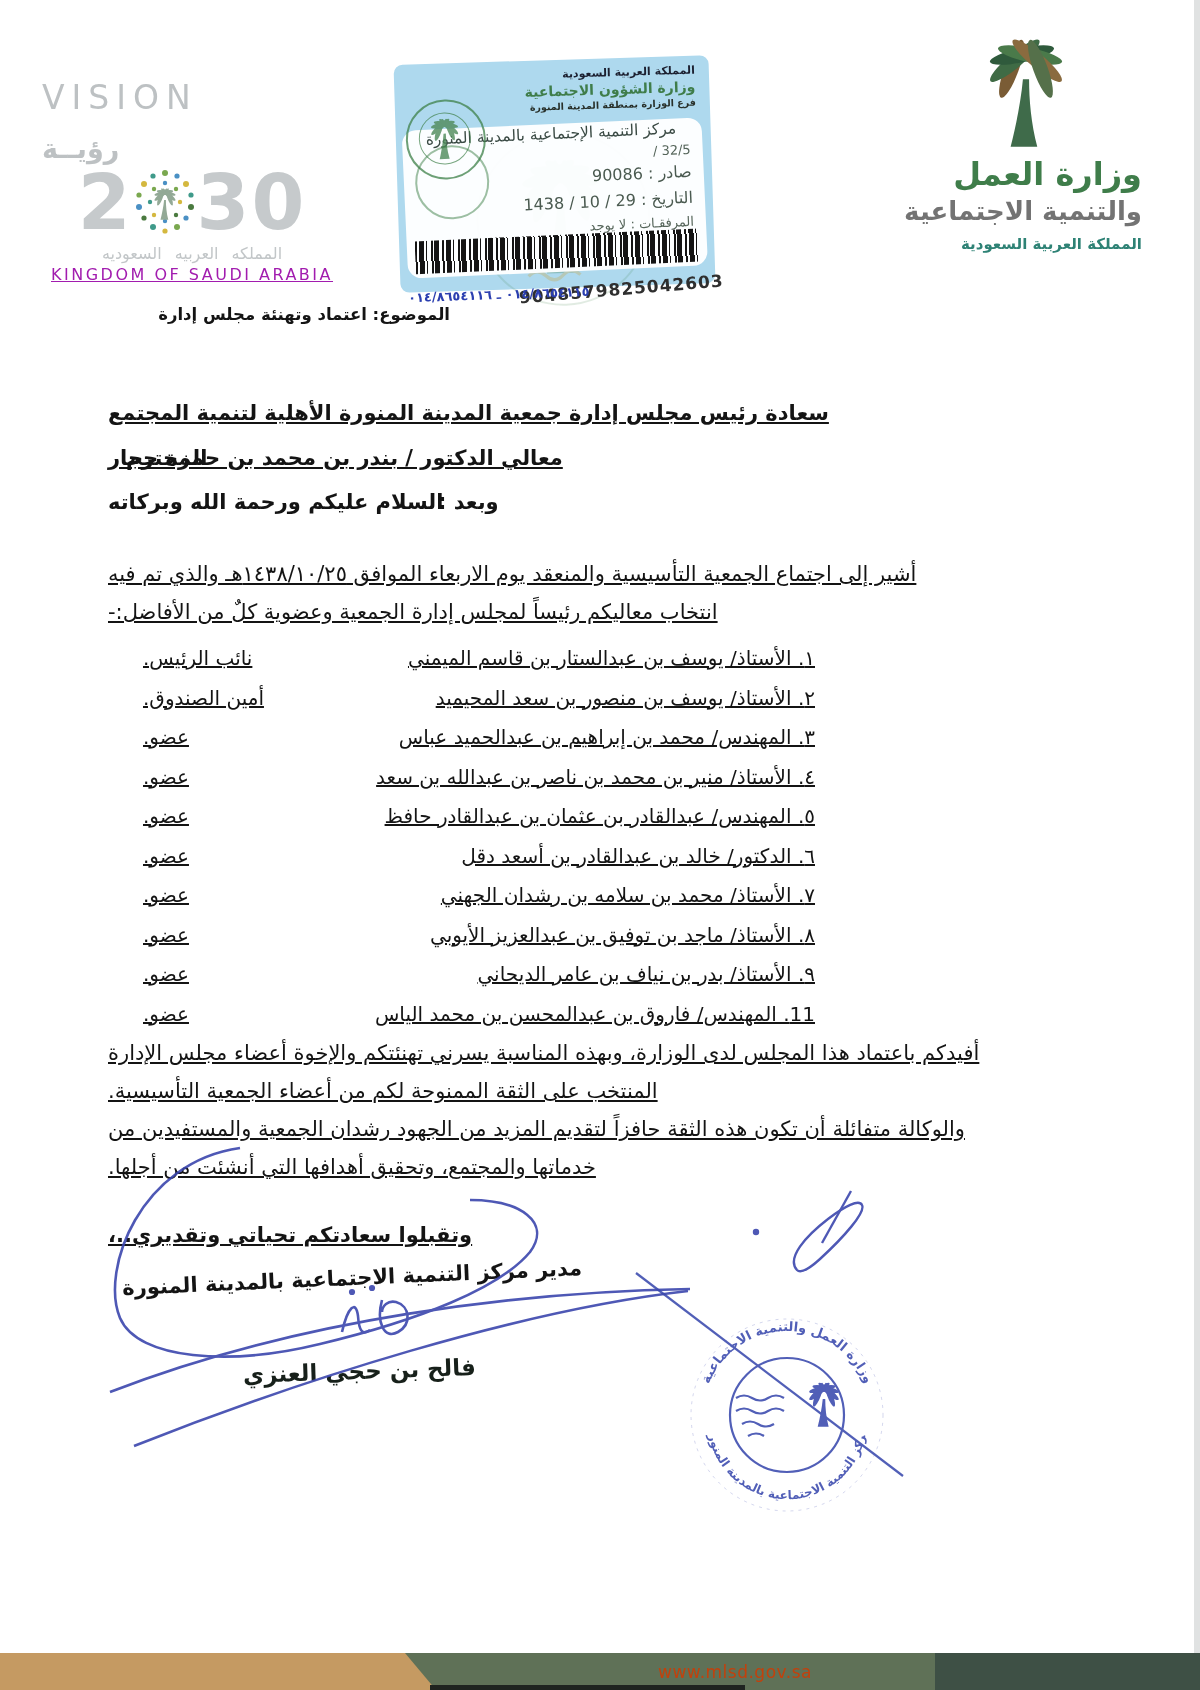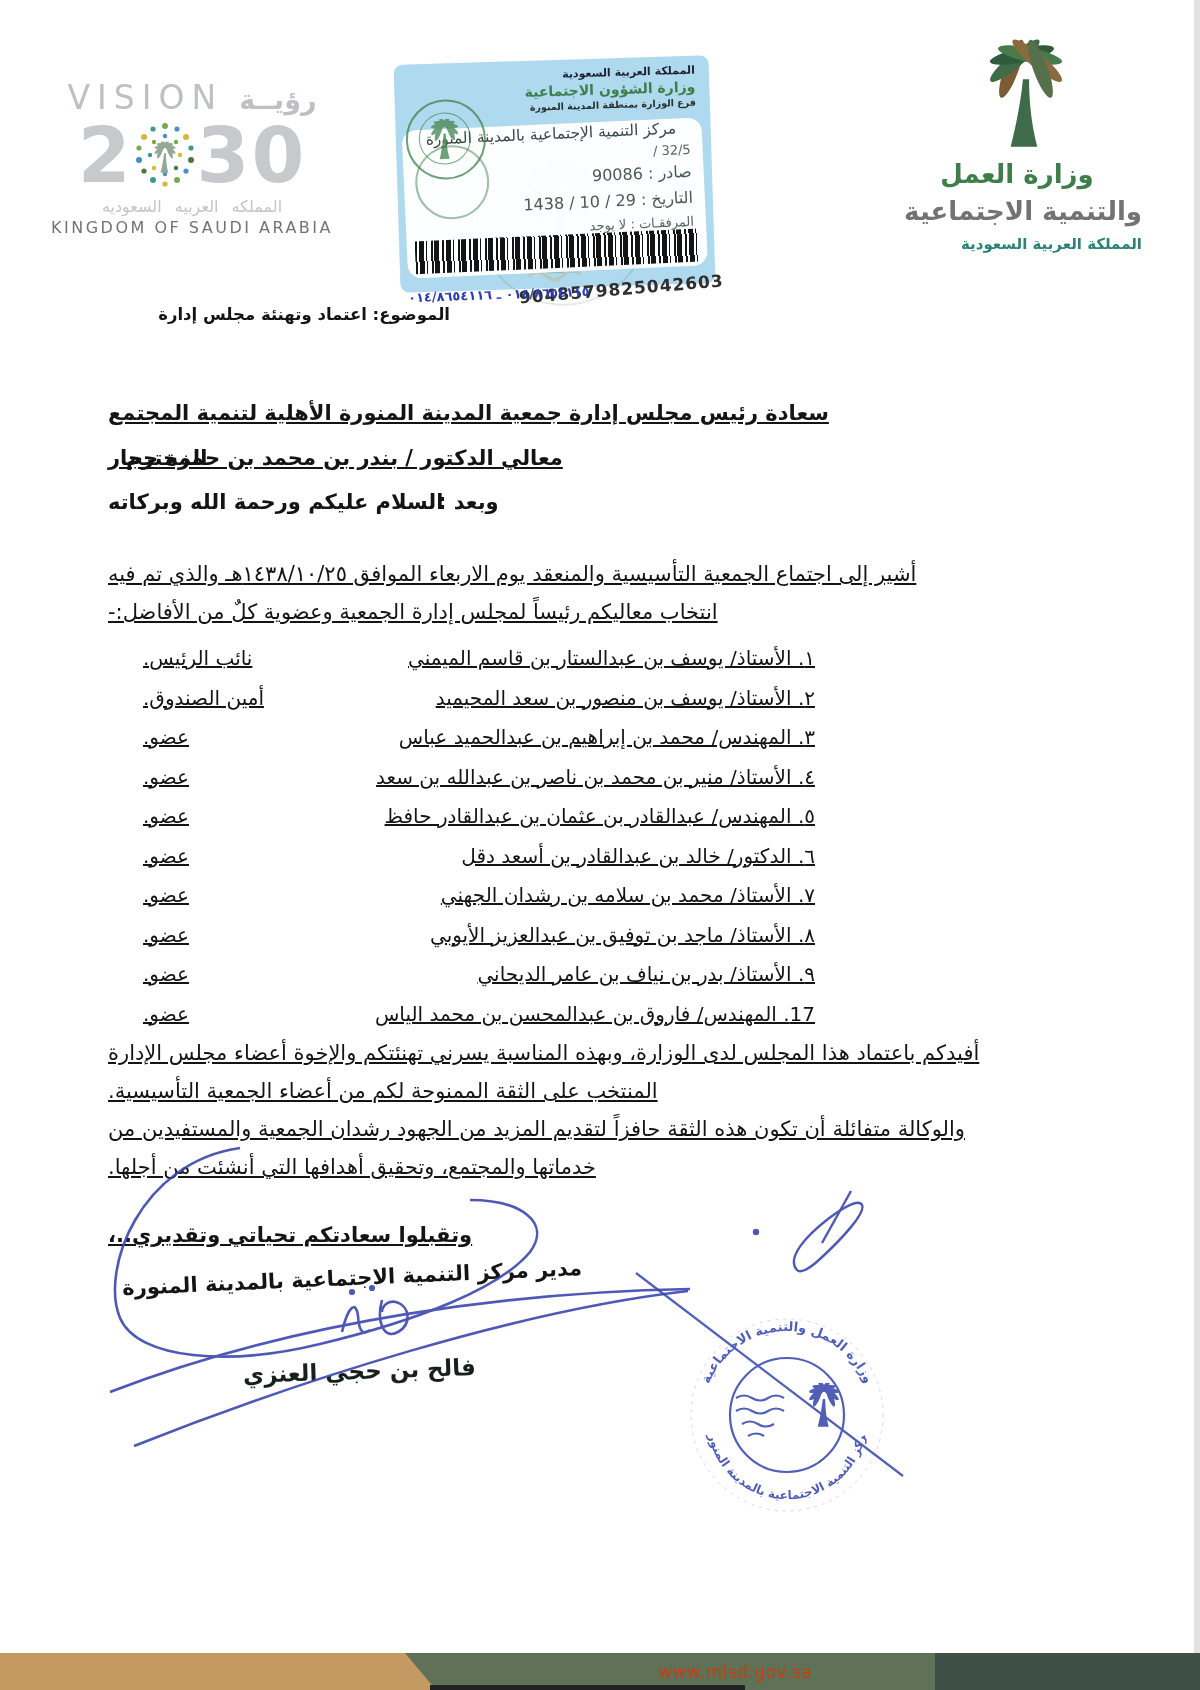--- a/index.html
+++ b/index.html
@@ -2,32 +2,32 @@
 <html lang="ar"><head>
 <meta charset="utf-8">
 <style>
   html,body{margin:0;padding:0;background:#e8e8e8;}
   .page{position:relative;width:1200px;height:1690px;margin:0 auto;background:#ffffff;
         font-family:"DejaVu Sans",sans-serif;color:#141414;overflow:hidden;}
   .edge-strip{position:absolute;top:0;right:0;width:6px;height:100%;background:#cfd2d2;opacity:.65;}
 
   
   .vision{position:absolute;left:42px;top:78px;width:300px;text-align:center;color:#bdc1c3;}
-  .vision .v-row1{display:flex;justify-content:center;align-items:baseline;gap:16px;}
+  .vision .v-row1{display:flex;justify-content:center;align-items:baseline;gap:16px;flex-direction:column;}
   .vision .v-en{font-size:33px;letter-spacing:7px;font-weight:400;}
   .vision .v-ar{font-size:27px;font-weight:700;}
   .vision .v-year{display:flex;justify-content:center;align-items:center;font-size:76px;font-weight:700;
                   color:#c6cacc;line-height:78px;letter-spacing:2px;}
   .vision .v-ar2{font-size:16px;letter-spacing:2px;word-spacing:8px;color:#c2c6c8;margin-top:2px;}
-  .vision .v-en2{font-size:16px;letter-spacing:2.5px;color:#737373;margin-top:2px;}
+  .vision .v-en2{font-size:16px;letter-spacing:2.5px;color:#a21caf;margin-top:2px;text-decoration:underline;}
 
   
   .ministry{position:absolute;left:880px;top:28px;width:262px;text-align:right;direction:rtl;}
   .ministry .palm-wrap{width:100%;display:flex;justify-content:center;padding-left:30px;box-sizing:border-box;}
-  .ministry .m1{font-size:26px;font-weight:700;color:#3f7d4a;line-height:37px;text-align:center;}
+  .ministry .m1{font-size:32px;font-weight:700;color:#3f7d4a;line-height:37px;}
   .ministry .m2{font-size:26px;font-weight:700;color:#737373;line-height:37px;}
   .ministry .m3{font-size:15px;font-weight:700;color:#2e8275;line-height:28px;}
   .ministry .mtxt{padding-left:12px;}
 
   
   .sticker{position:absolute;left:397px;top:60px;width:315px;height:228px;background:#aed9ee;
            border-radius:9px;transform:rotate(-1.8deg);z-index:2;}
   .sticker .s-head{position:absolute;top:7px;right:14px;text-align:right;direction:rtl;z-index:3;}
   .sticker .s-k{font-size:11px;font-weight:700;color:#1c2030;line-height:15px;}
   .sticker .s-m{font-size:14px;font-weight:700;color:#3f7d4a;line-height:18px;}
@@ -255,21 +255,21 @@
         </div>
         <div class="member-row">
           <span class="m-name">٨. الأستاذ/ ماجد بن توفيق بن عبدالعزيز الأيوبي</span>
           <span class="m-role">عضو.</span>
         </div>
         <div class="member-row">
           <span class="m-name">٩. الأستاذ/ بدر بن نياف بن عامر الديحاني</span>
           <span class="m-role">عضو.</span>
         </div>
         <div class="member-row">
-          <span class="m-name">17. المهندس/ فاروق بن عبدالمحسن بن محمد الياس</span>
+          <span class="m-name">11. المهندس/ فاروق بن عبدالمحسن بن محمد الياس</span>
           <span class="m-role">عضو.</span>
         </div>
       </div>
     <div class="para">أفيدكم باعتماد هذا المجلس لدى الوزارة، وبهذه المناسبة يسرني تهنئتكم والإخوة أعضاء مجلس الإدارة</div>
     <div class="para">المنتخب على الثقة الممنوحة لكم من أعضاء الجمعية التأسيسية.</div>
     <div class="para p3a">والوكالة متفائلة أن تكون هذه الثقة حافزاً لتقديم المزيد من الجهود رشدان الجمعية والمستفيدين من</div>
     <div class="para">خدماتها والمجتمع، وتحقيق أهدافها التي أنشئت من أجلها.</div>
     <div class="closing">وتقبلوا سعادتكم تحياتي وتقديري..،</div>
   </div>
 

